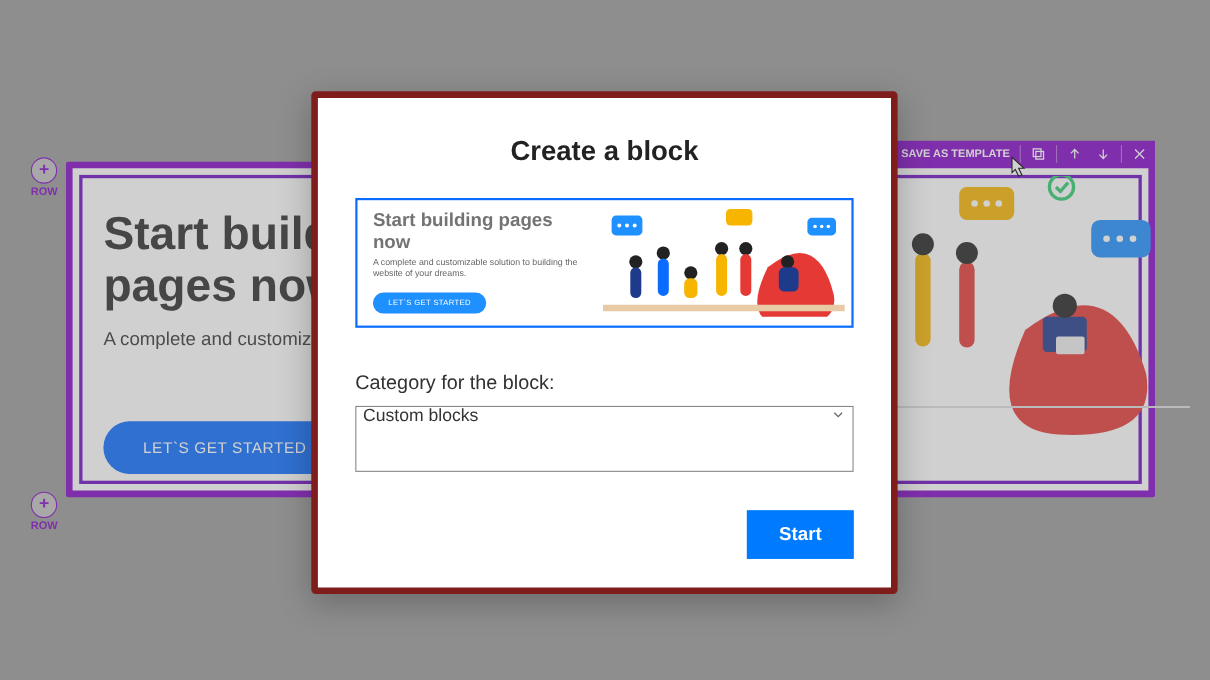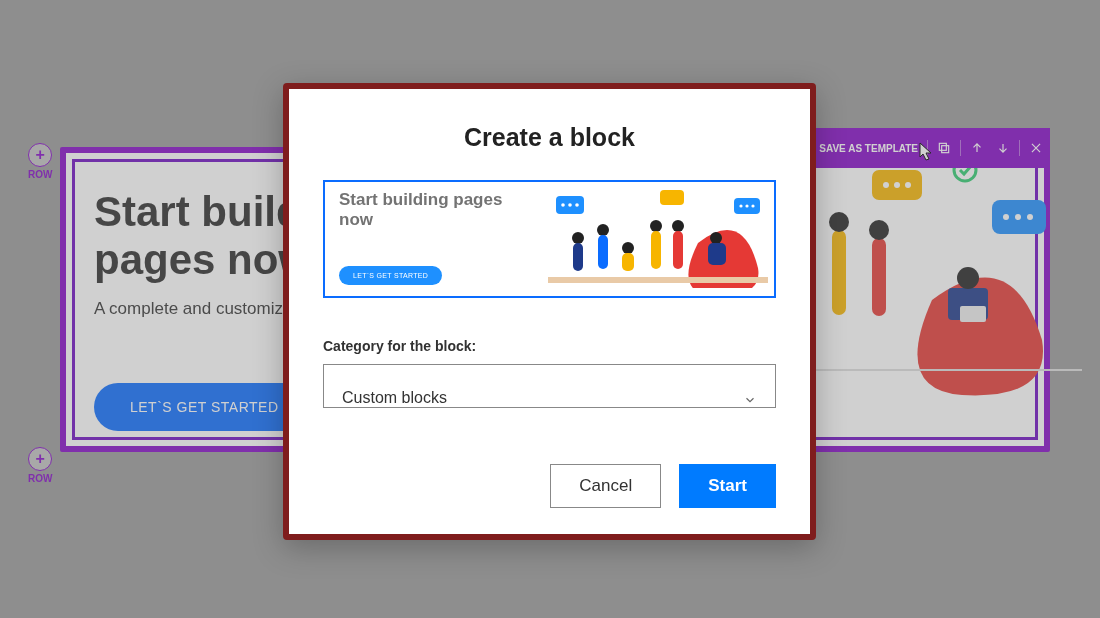--- a/index.html
+++ b/index.html
@@ -19,21 +19,21 @@
 
   .add-row{position:absolute;left:28px;display:flex;flex-direction:column;align-items:center;
     gap:2px;font-size:10px;color:#8509c8;font-weight:600}
   .add-row.top{top:143px}
   .add-row.bot{top:447px}
   .plus-circle{width:24px;height:24px;border:1.5px solid #8509c8;border-radius:50%;
     display:flex;align-items:center;justify-content:center;color:#8509c8;font-size:16px;
     background:rgba(255,255,255,.4)}
 
   
-  .tb{position:absolute;right:50px;top:128px;height:40px;background:#8509c8;
+  .tb{position:absolute;right:50px;top:128px;height:24px;background:#8509c8;
     display:flex;align-items:center;color:#fff;font-size:10px;font-weight:700;
     padding:0 4px;gap:6px}
   .tb .sep{width:1px;height:16px;background:rgba(255,255,255,.4)}
   .tb-btn{display:flex;align-items:center;gap:3px;padding:0 3px;height:100%}
   .tb svg{width:14px;height:14px;stroke:#fff;fill:none;stroke-width:2}
   .cursor{position:absolute;right:164px;top:142px;pointer-events:none}
 
   
   .illus{position:absolute;right:18px;top:160px;width:320px;height:260px;pointer-events:none}
 
@@ -47,23 +47,23 @@
     margin-bottom:40px}
   .preview::after{content:"";position:absolute;inset:-2px -8px -8px -2px;z-index:-1;
     background:rgba(0,0,0,.12)}
   .pv-title{position:absolute;left:14px;top:8px;font-size:17px;font-weight:600;color:#737373;
     line-height:1.15;width:190px}
   .pv-sub{position:absolute;left:14px;top:52px;font-size:8px;color:#666;width:190px;line-height:1.25}
   .pv-btn{position:absolute;left:14px;top:84px;background:#1e90ff;color:#fff;font-size:7px;
     padding:6px 14px;border-radius:12px;letter-spacing:.3px}
   .pv-art{position:absolute;right:6px;top:6px;width:220px;height:100px}
 
-  .field-label{font-size:14px;font-weight:700;color:#323232;margin-bottom:10px}
-  .select{height:44px;width:100%;border:1px solid #888;background:#fff;display:flex;
-    align-items:flex-end;justify-content:space-between;padding:0 18px;color:#333;font-size:16px}
+  .field-label{font-size:18px;font-weight:400;color:#323232;margin-bottom:10px}
+  .select{height:60px;width:100%;border:1px solid #888;background:#fff;display:flex;
+    align-items:flex-start;justify-content:space-between;padding:0 6px;color:#333;font-size:16px}
   .select svg{width:14px;height:14px;stroke:#666;fill:none;stroke-width:2}
 
   .actions{margin-top:auto;display:flex;gap:18px;justify-content:flex-end}
   .btn{height:44px;padding:0 28px;font-size:17px;display:flex;align-items:center;
     justify-content:center;cursor:pointer}
   .btn-cancel{background:#fff;border:1px solid #888;color:#323232}
   .btn-create{background:#007bff;border:1px solid #007bff;color:#fff;font-weight:600}
 </style>
 </head>
 <body>
@@ -162,20 +162,21 @@
   <path d="M4 1l0 14 3-3 3 6 3-1-3-6 5 0z" fill="#fff" stroke="#000"></path>
 </svg>
 
 <div class="overlay"></div>
 
 <div class="modal">
   <h1>Create a block</h1>
 
   <div class="preview">
     <div class="pv-title">Start building pages now</div>
+    <div class="pv-sub">A complete and customizable solution to building the website of your dreams.</div>
     <div class="pv-btn">LET`S GET STARTED</div>
     <svg class="pv-art" viewBox="0 0 220 100">
       <rect x="8" y="8" width="28" height="18" rx="4" fill="#1e90ff"></rect>
       <circle cx="15" cy="17" r="1.8" fill="#fff"></circle>
         <circle cx="22" cy="17" r="1.8" fill="#fff"></circle>
         <circle cx="29" cy="17" r="1.8" fill="#fff"></circle>
       <rect x="112" y="2" width="24" height="15" rx="4" fill="#f7b500"></rect>
       <rect x="186" y="10" width="26" height="16" rx="4" fill="#1e90ff"></rect>
       <circle cx="193" cy="18" r="1.6" fill="#fff"></circle>
         <circle cx="199" cy="18" r="1.6" fill="#fff"></circle>
@@ -200,16 +201,15 @@
 
   <div class="field-label">Category for the block:</div>
   <div class="select">
     <span>Custom blocks</span>
     <svg viewBox="0 0 24 24">
         <path d="M6 9l6 6 6-6"></path>
       </svg>
   </div>
 
   <div class="actions">
-    <button class="btn btn-cancel">Cancel</button>
     <button class="btn btn-create">Start</button>
   </div>
 </div>
 
 </body></html>

